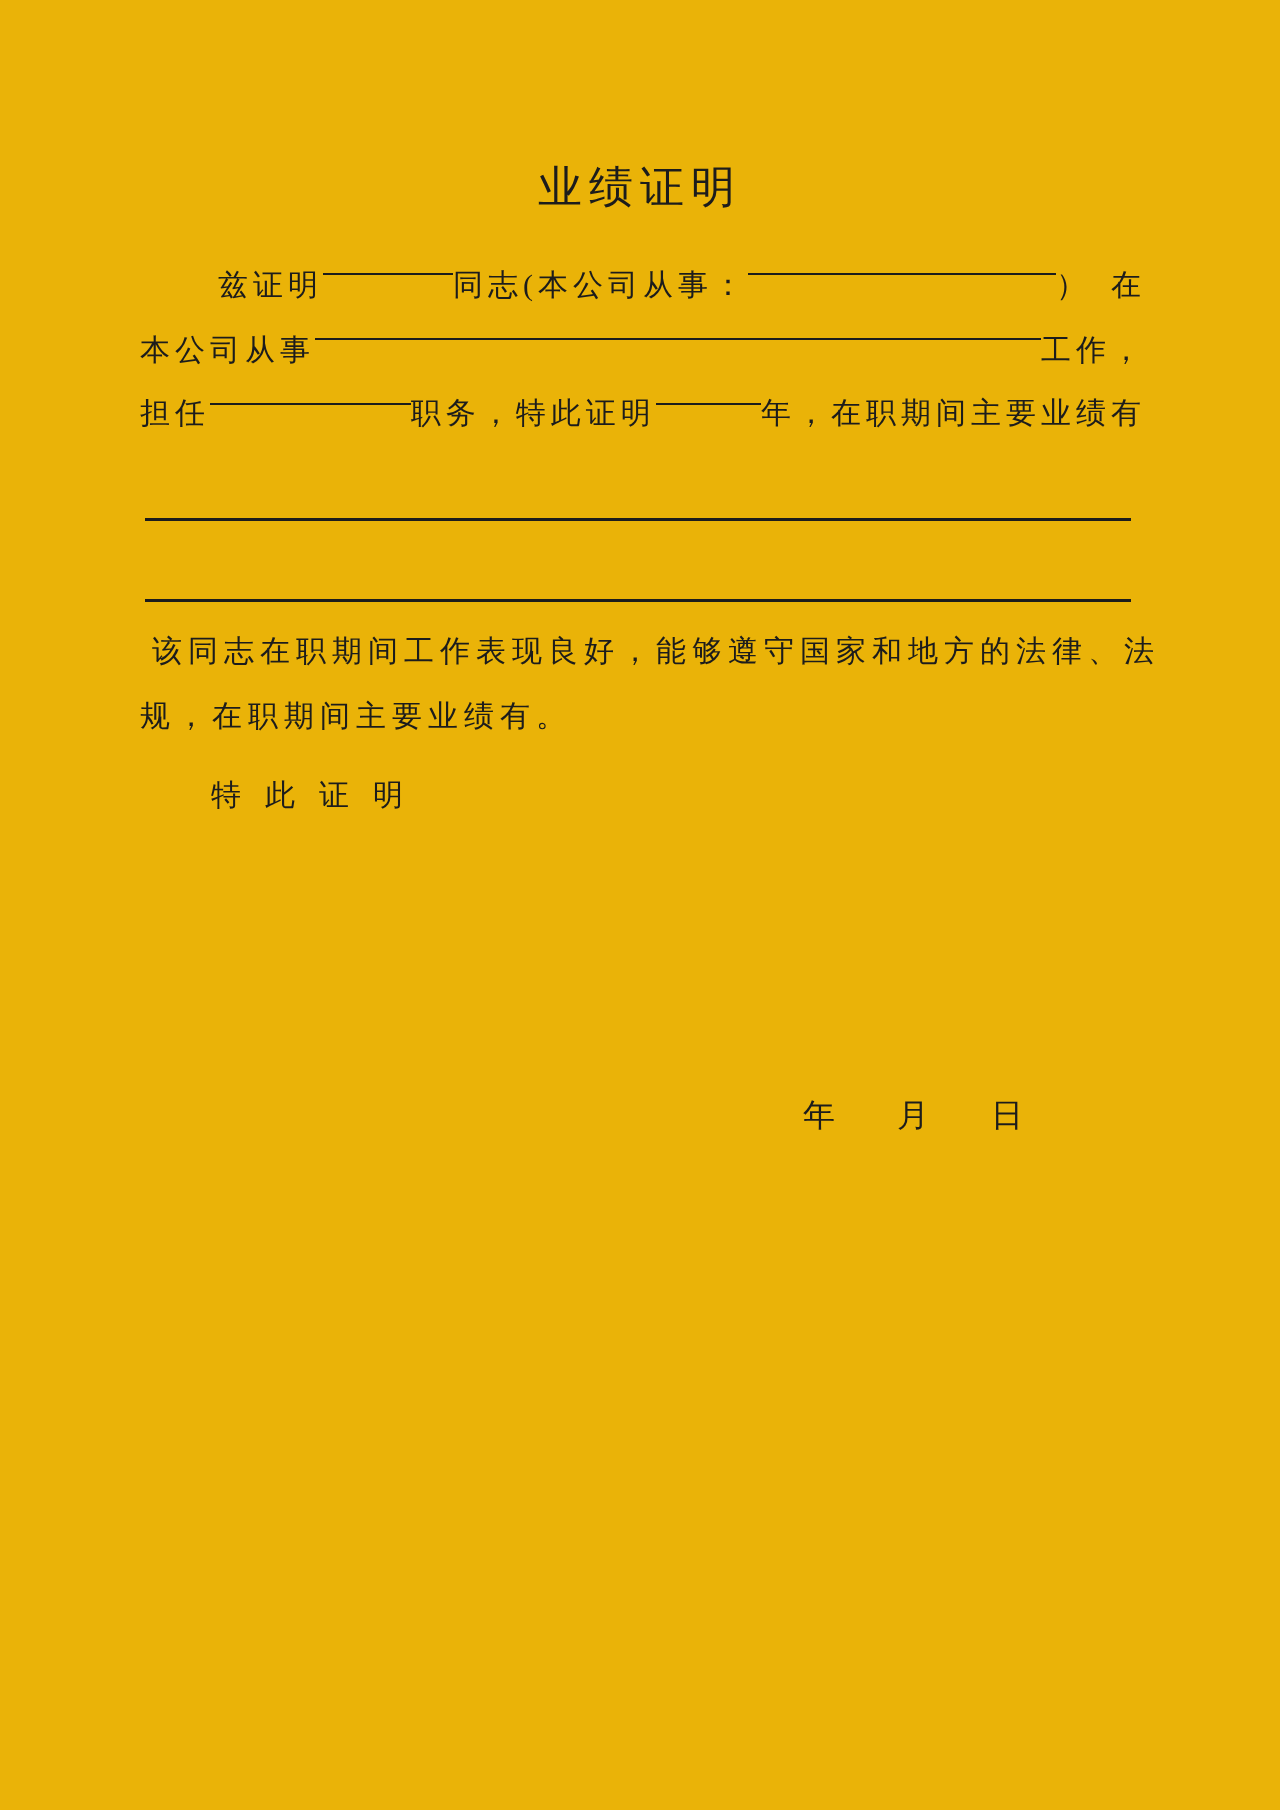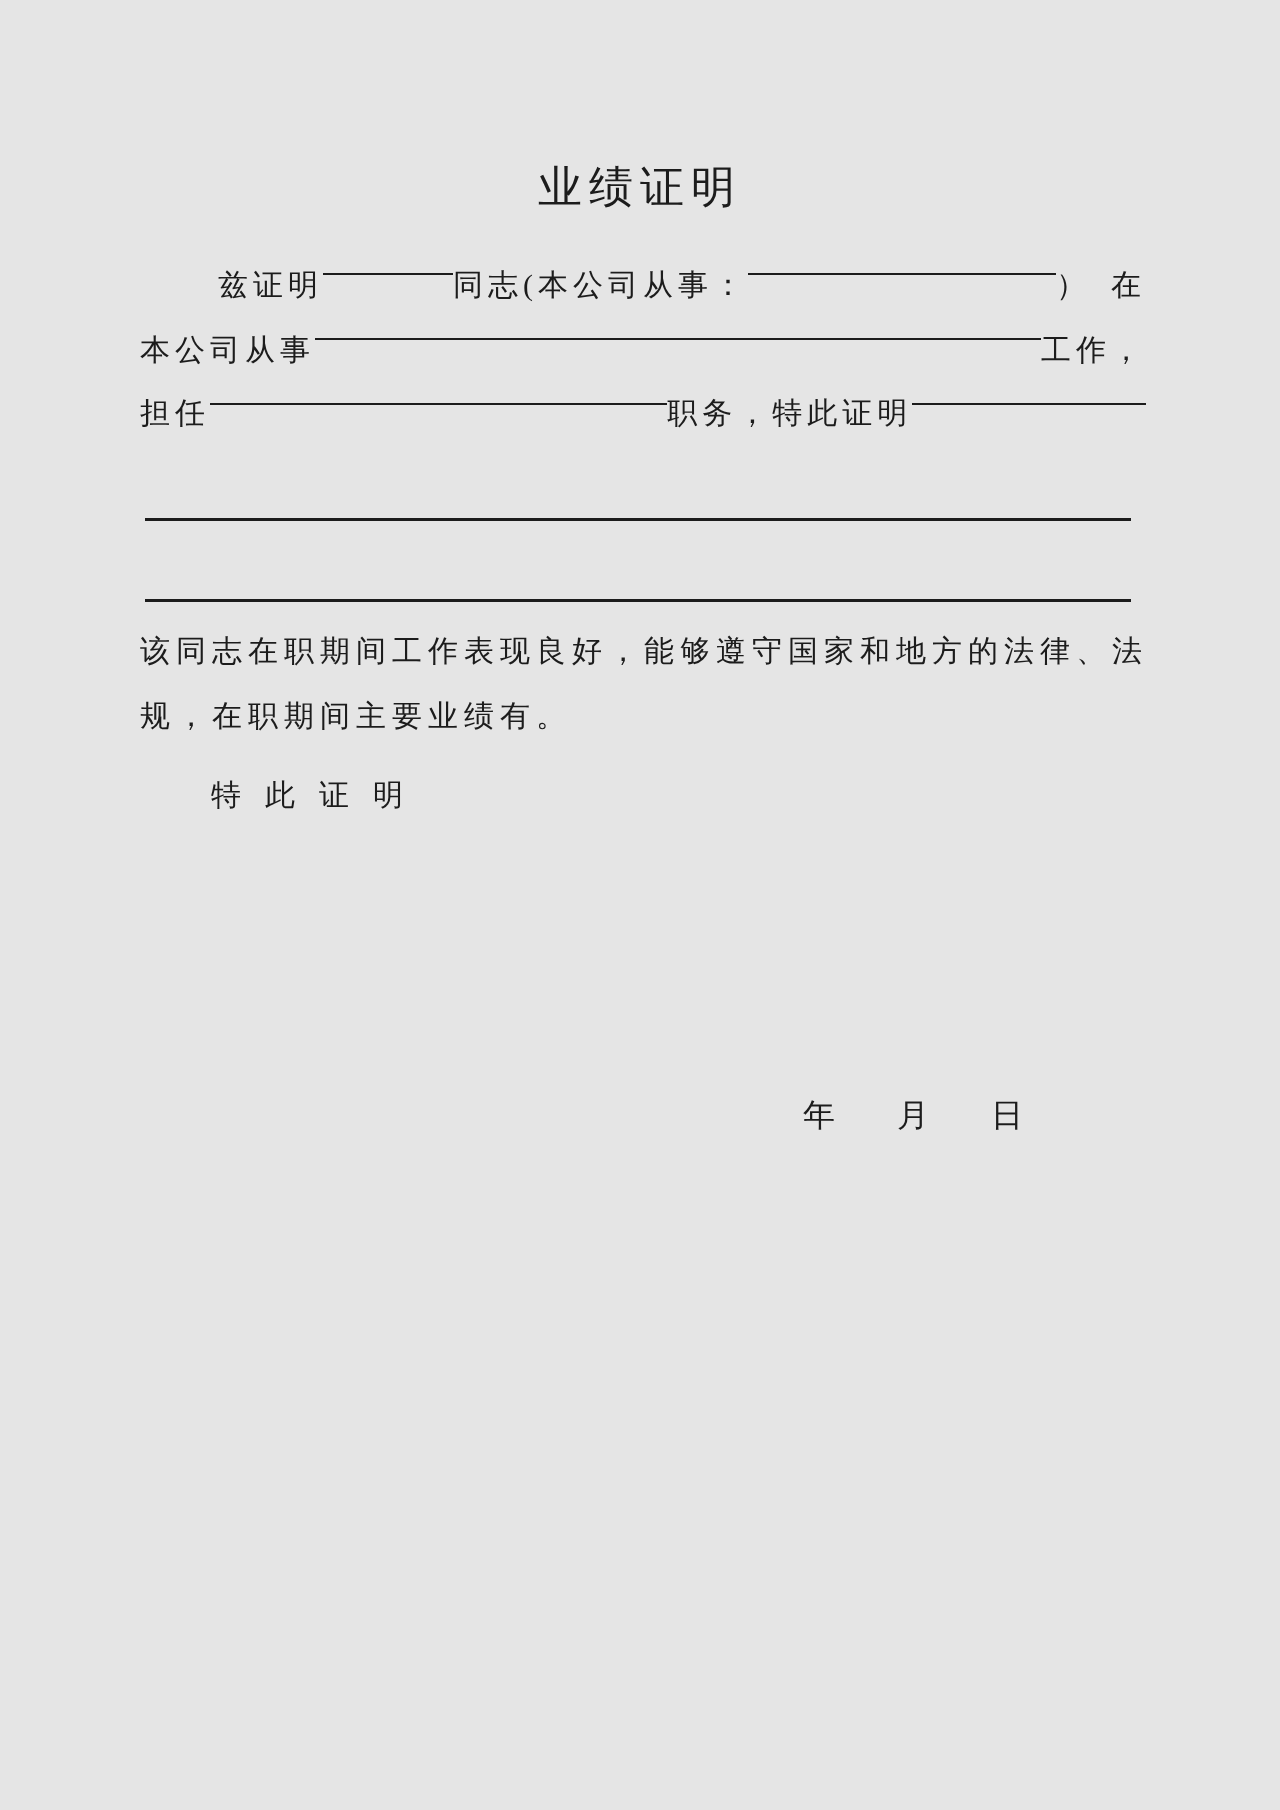--- a/index.html
+++ b/index.html
@@ -4,21 +4,21 @@
 <style>
   html, body {
     margin: 0;
     padding: 0;
     background: #ffffff;
   }
   .page {
     position: relative;
     width: 1280px;
     height: 1810px;
-    background: #e5e5e5;
+    background: #eab308;
     font-family: "Liberation Serif", "DejaVu Serif", serif;
     color: #1c1c1c;
     overflow: hidden;
   }
   .doc-title {
     position: absolute;
     top: 166px;
     left: 0;
     width: 1280px;
     text-align: center;
@@ -64,21 +64,21 @@
   .rule-2 { top: 599px; }
   .body-line {
     position: absolute;
     left: 140px;
     width: 1010px;
     font-size: 30px;
     line-height: 1;
     letter-spacing: 6px;
     white-space: nowrap;
   }
-  .p2-l1 { top: 636px; }
+  .p2-l1 { top: 636px; margin-left: 12px; }
   .p2-l2 { top: 701px; }
   .closing-line {
     position: absolute;
     left: 211px;
     top: 780px;
     font-size: 30px;
     line-height: 1;
     letter-spacing: 24px;
     white-space: nowrap;
   }
@@ -117,20 +117,21 @@
     <span class="seg">本公司从事</span>
     <span class="blank grow"></span>
     <span class="seg">工作，</span>
   </div>
 
   <div class="line-row row-l3">
     <span class="seg">担任</span>
     <span class="blank grow" style="flex-basis:130px; flex-grow:2;"></span>
     <span class="seg">职务，特此证明</span>
     <span class="blank grow" style="flex-basis:70px; flex-grow:1;"></span>
+    <span class="seg">年，在职期间主要业绩有</span>
   </div>
 
   <div class="rule-line rule-1"></div>
   <div class="rule-line rule-2"></div>
 
   <div class="body-line p2-l1">该同志在职期间工作表现良好，能够遵守国家和地方的法律、法</div>
   <div class="body-line p2-l2">规，在职期间主要业绩有。</div>
 
   <div class="closing-line">特此证明</div>
 

